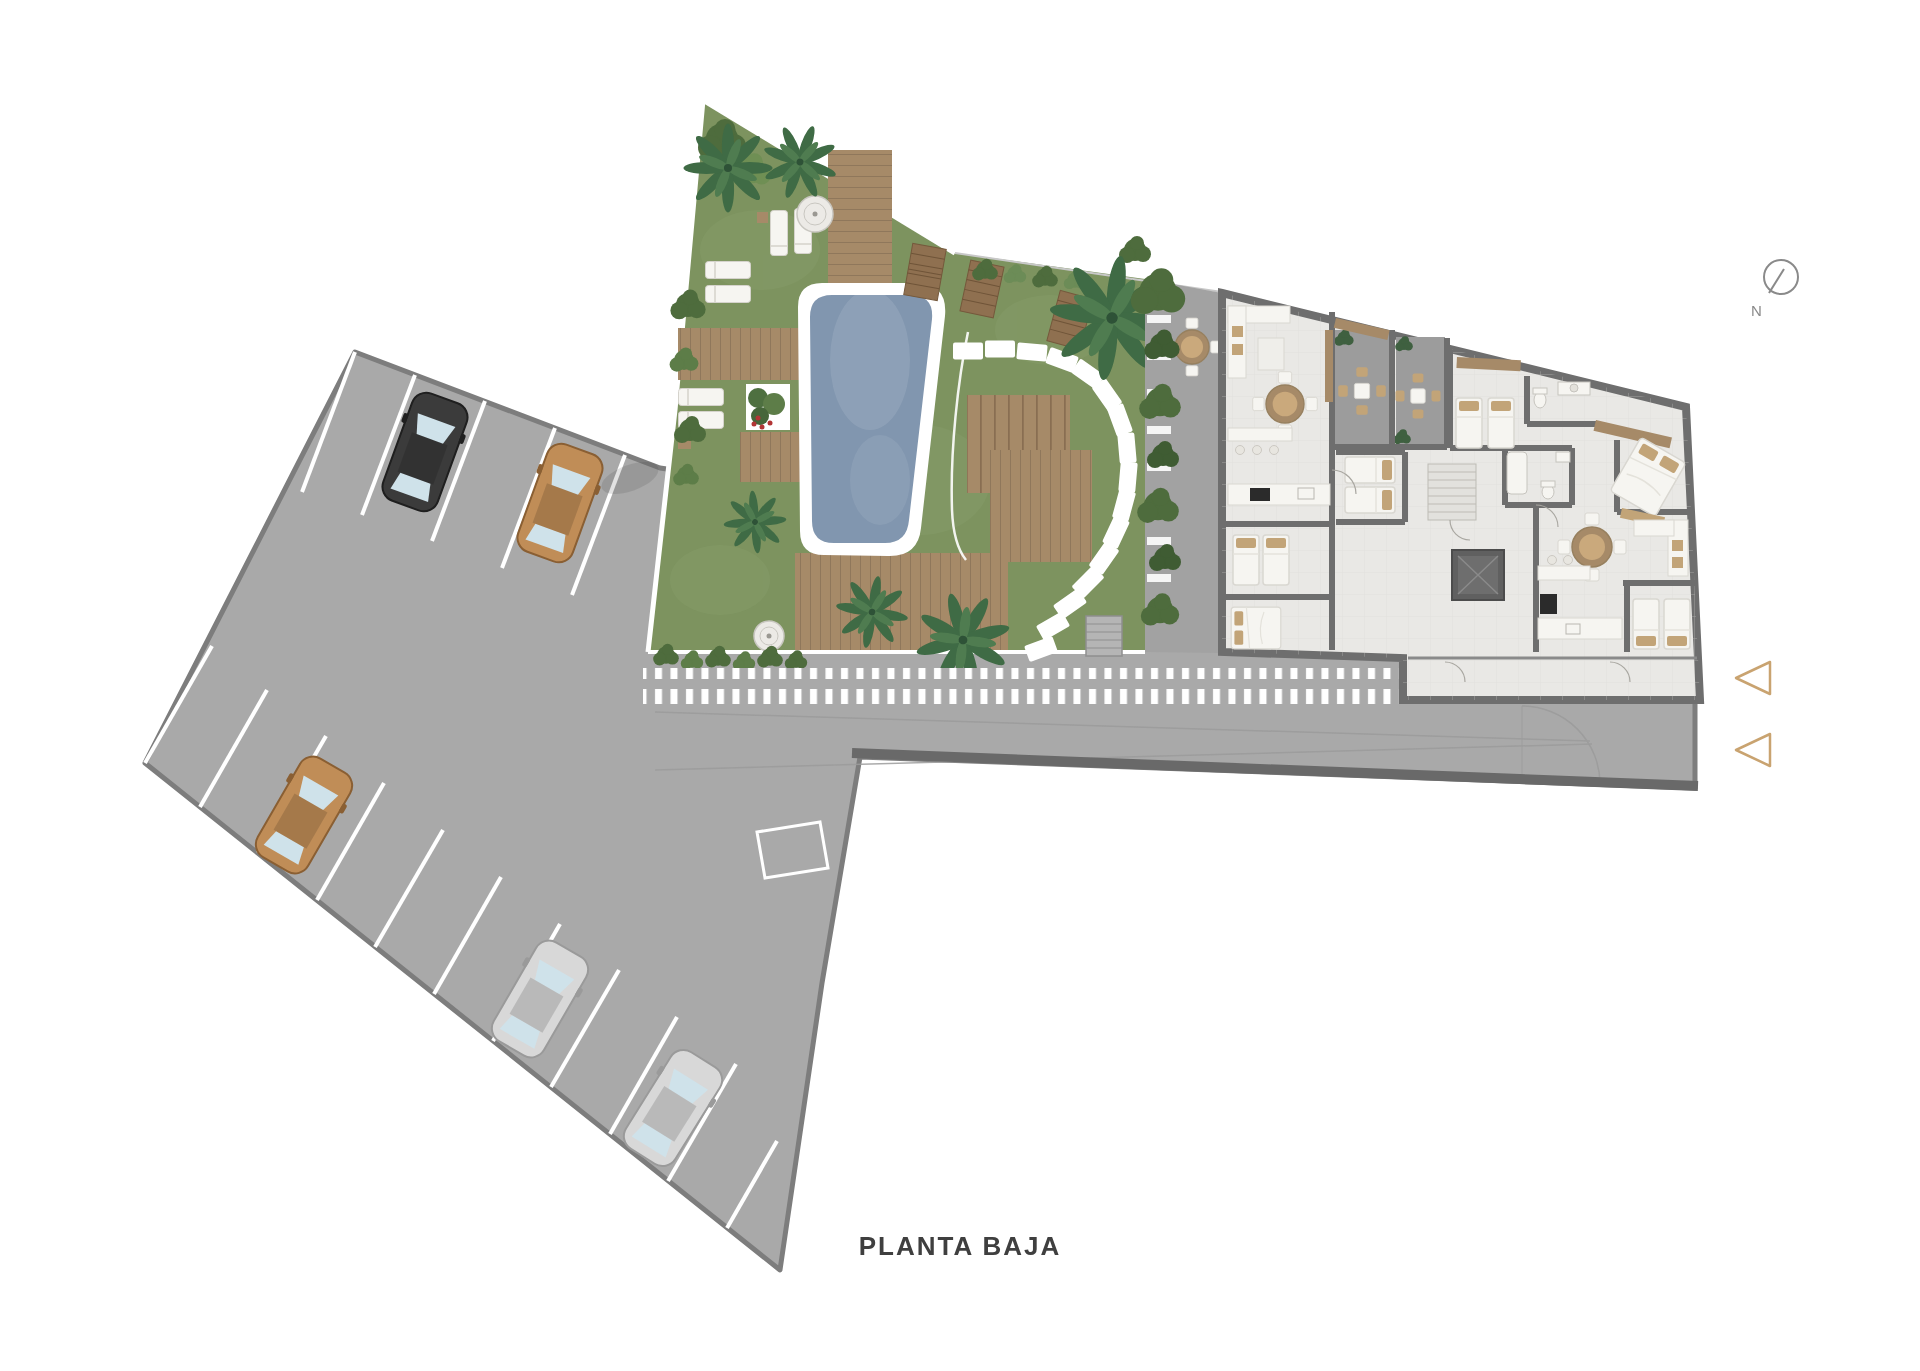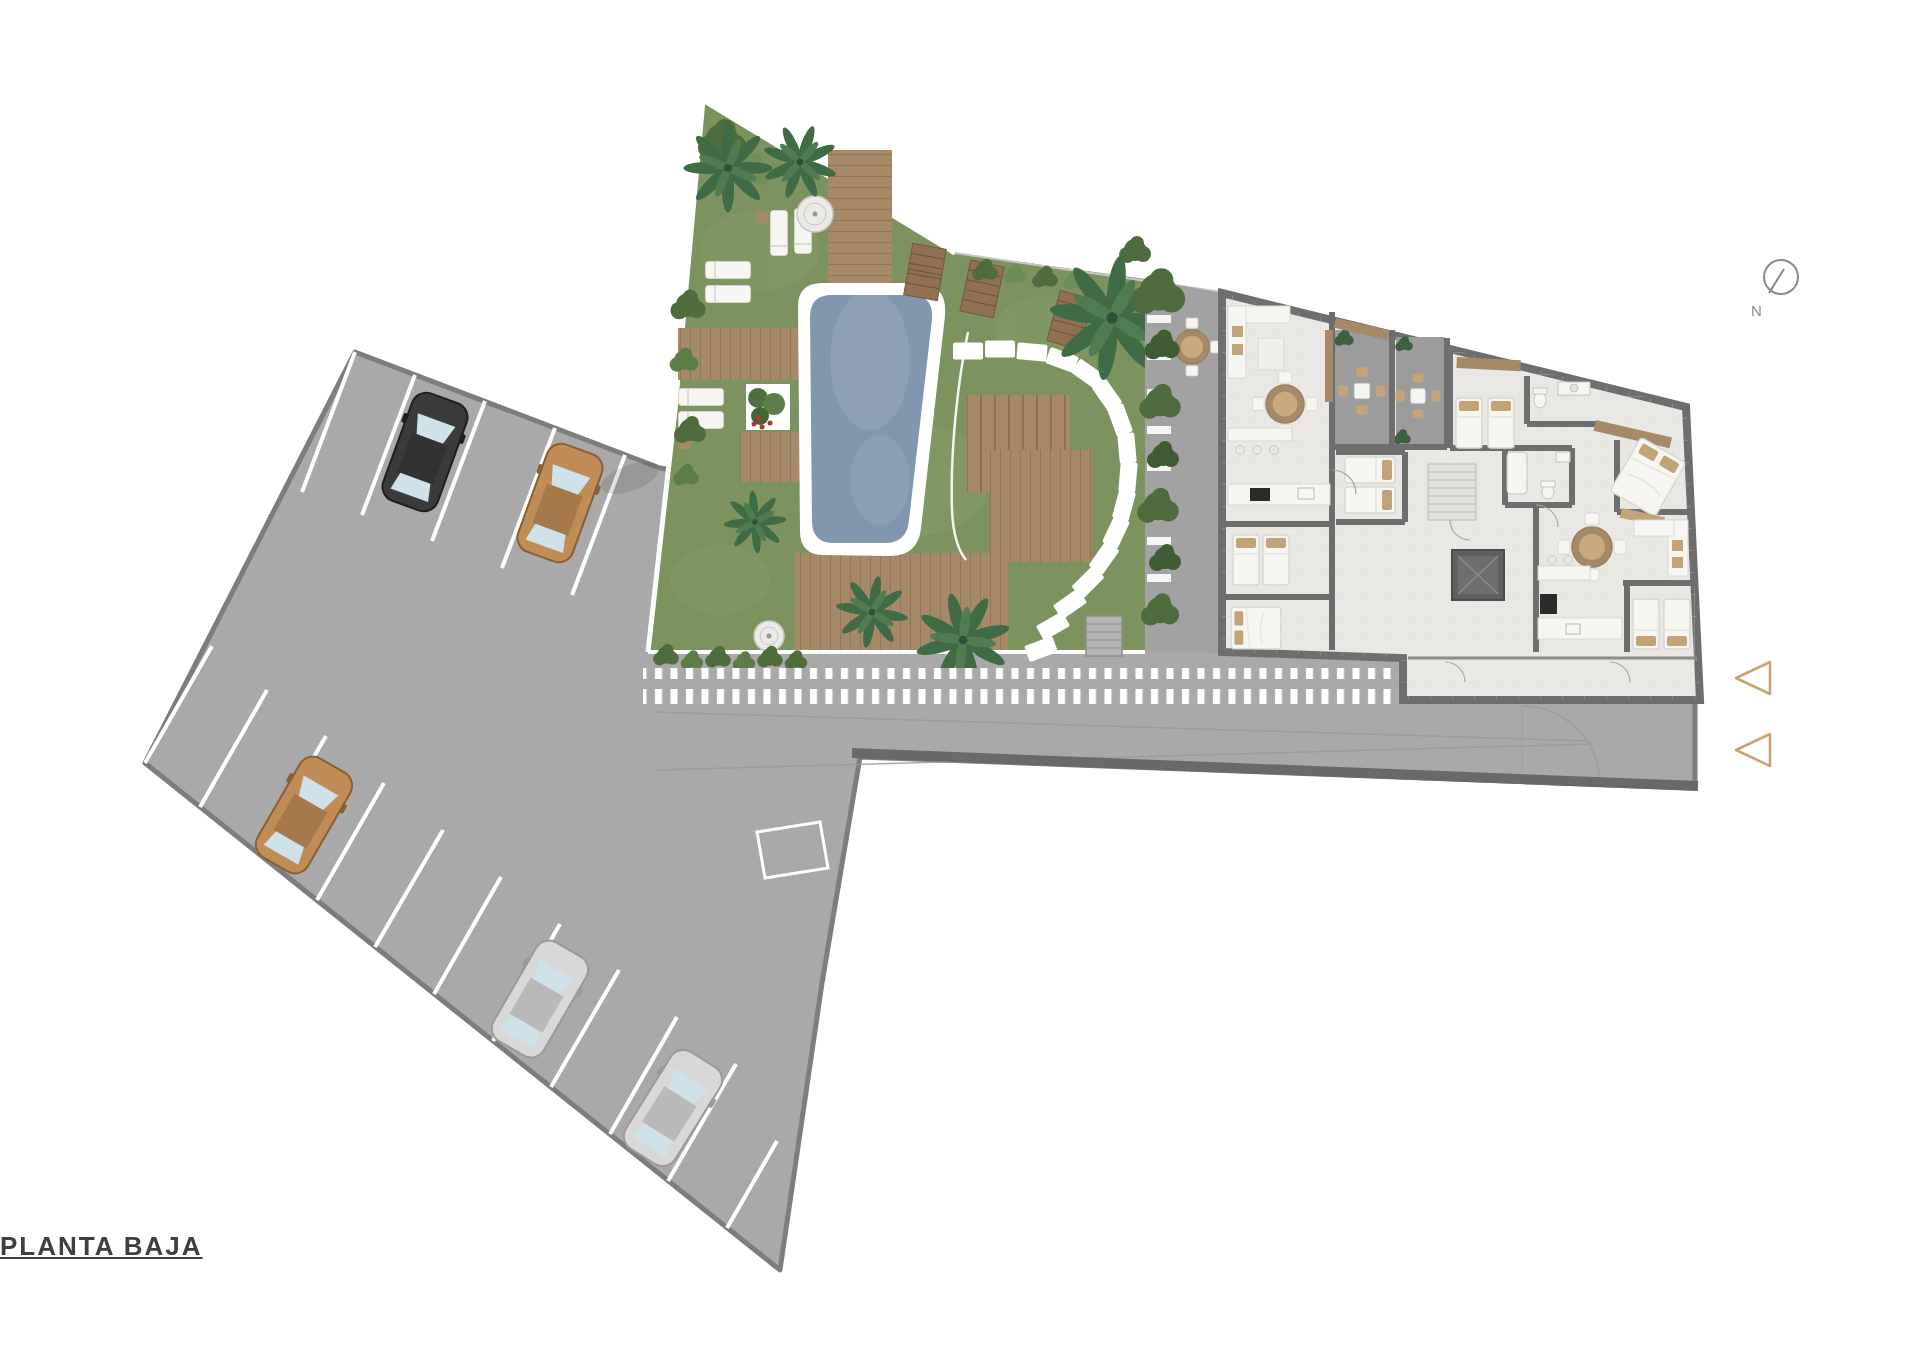--- a/index.html
+++ b/index.html
@@ -1,20 +1,20 @@
 <!DOCTYPE html>
 <html style="--paving: #a9a9a9; --paving_border: #7d7d7d; --road_wall: #696969; --grass: #7d935f; --grass_light: #8aa06e; --hedge: #4e6c3d; --palm: #3f6b45; --palm_light: #4f7c50; --wood: #a68a68; --wood_line: #8f775b; --slat: #7c6248; --pool_water: #8196af; --building_floor: #e9e8e5; --building_wall: #6e6e6e; --patio_floor: #9c9c9c; --terrace: #a2a2a2; --furniture_white: #f6f5f1; --furniture_stroke: #d9d7d1; --pillow_tan: #c2a478; --appliance_dark: #2b2b2b; --car_dark: #3b3b3b; --car_tan: #c08d57; --car_silver: #d8d8d8; --car_glass: #cfe2ea; --marker_outline: #c9a370; --compass_stroke: #8a8a8a; --title_color: #3f3f3f; --boundary_line: #c8c8c8; --flower_red: #b23535;"><head>
 <meta charset="utf-8">
 <style>
   html,body{margin:0;padding:0;background:#fff;}
   .stage{position:relative;width:1920px;height:1371px;background:#fff;overflow:hidden;
          font-family:"Liberation Sans","DejaVu Sans",sans-serif;}
   .stage svg{position:absolute;left:0;top:0;}
-  .plan-title{position:absolute;top:1231px;left:0;width:100%;
-      font-size:26px;font-weight:bold;letter-spacing:2px;color:var(--title_color,#3f3f3f);text-decoration:underline;}
+  .plan-title{position:absolute;top:1231px;left:0;width:100%;text-align:center;
+      font-size:26px;font-weight:bold;letter-spacing:2px;color:var(--title_color,#3f3f3f);}
   .north-label{font-size:15px;fill:var(--compass_stroke,#6f6f6f);}
 </style>
 </head>
 <body style="background: rgb(255, 255, 255);">
 
 <div class="stage">
 <svg width="1920" height="1371" viewBox="0 0 1920 1371">
   <defs>
     <pattern id="crosswalk" width="15.5" height="36" patternUnits="userSpaceOnUse">
       <rect x="4" y="5" width="7" height="26" fill="#ffffff"></rect>

